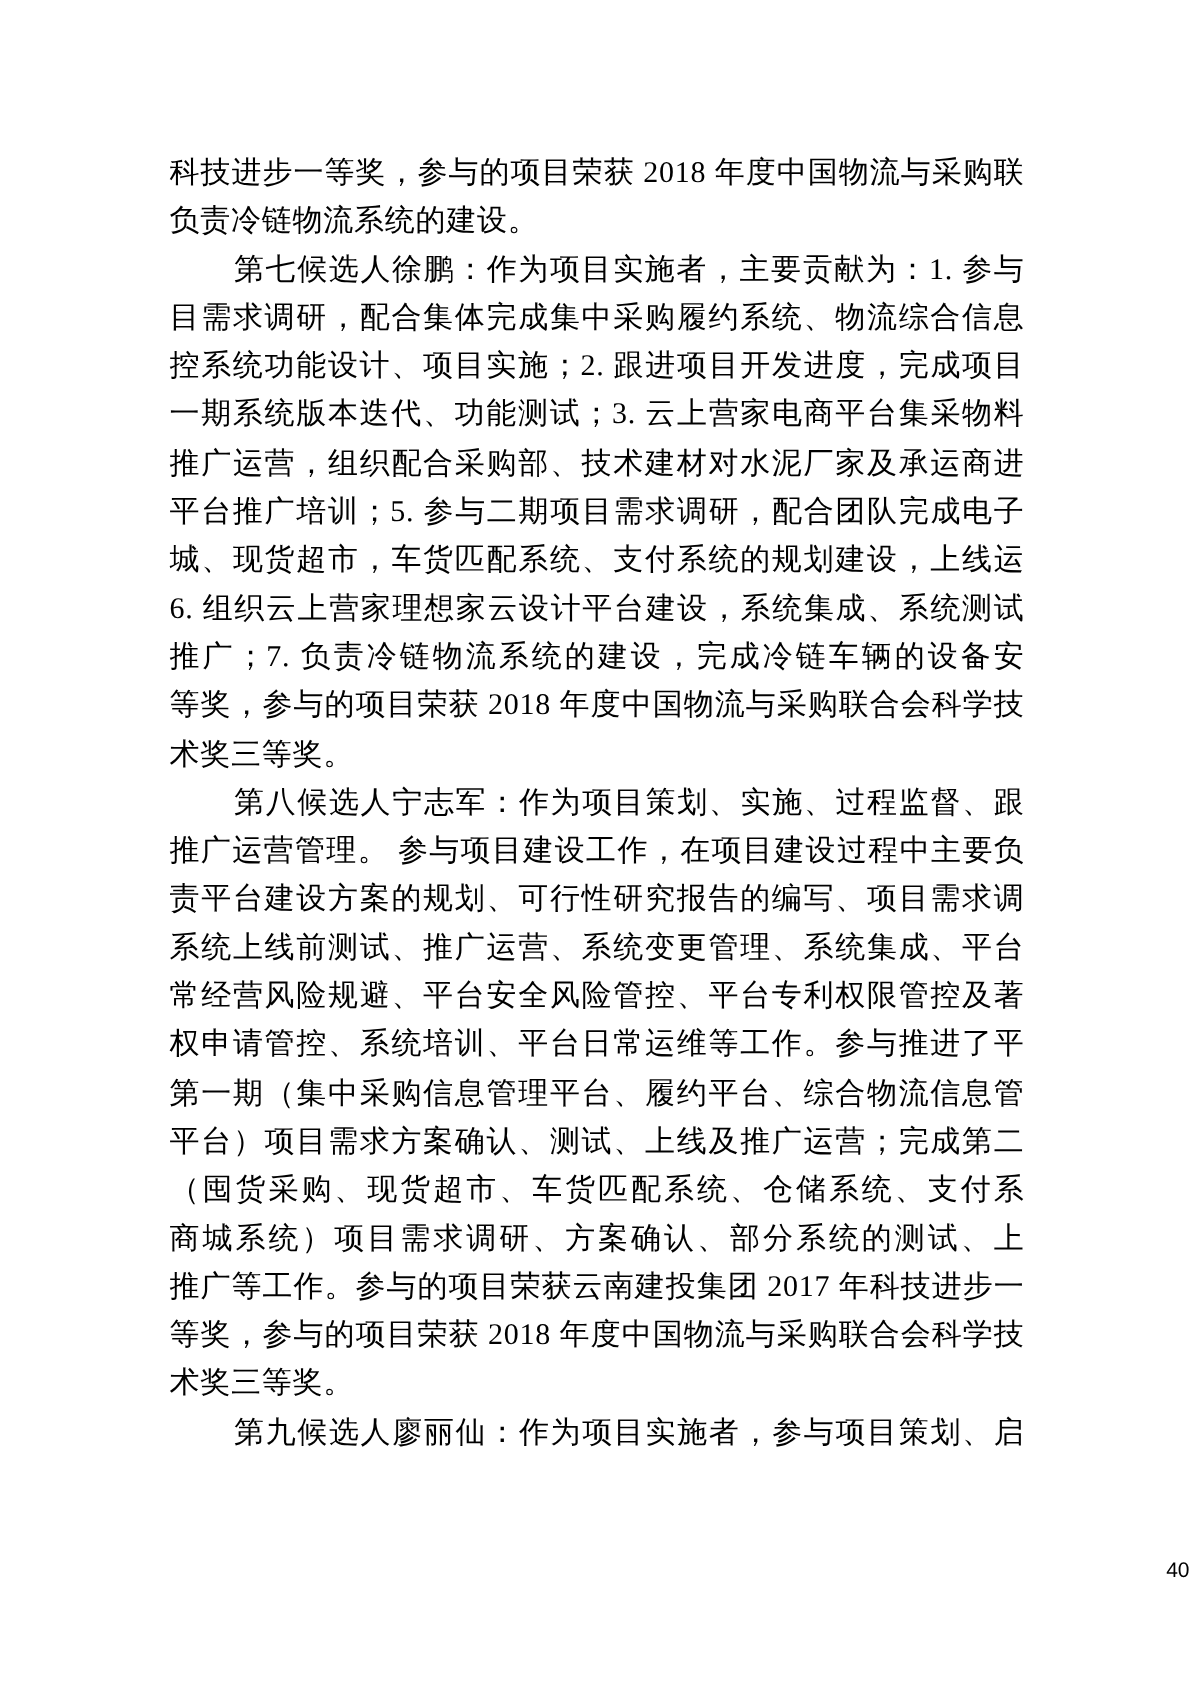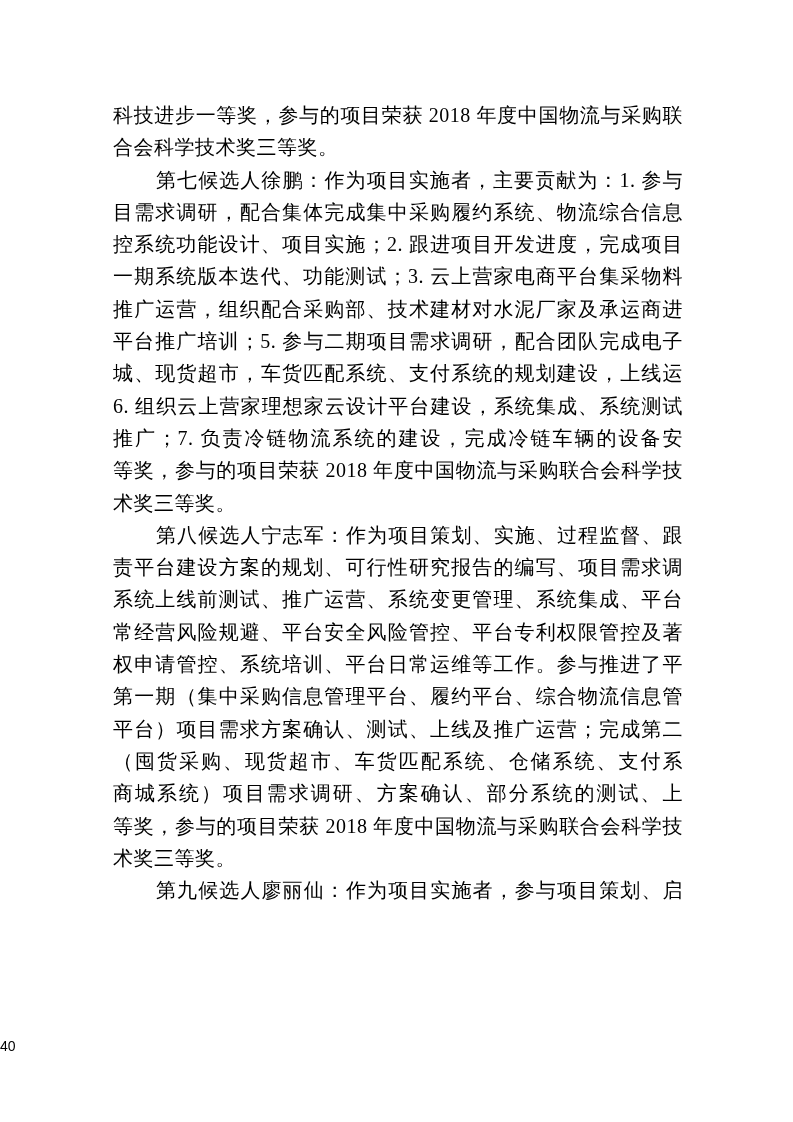--- a/index.html
+++ b/index.html
@@ -34,51 +34,53 @@
     text-indent: 43px;
   }
   .line.para-end {
     text-align-last: left;
   }
   .page-number {
     position: absolute;
     top: 1037px;
     left: 0;
     width: 100%;
-    text-align: left;
+    text-align: right;
     font-size: 14px;
     line-height: 18px;
     font-family: "Liberation Sans", "DejaVu Sans", sans-serif;
     color: #000000;
   }
 </style>
 </head>
 <body>
 
 <div class="doc-body">
     <div class="line">科技进步一等奖，参与的项目荣获 2018 年度中国物流与采购联</div>
-    <div class="line para-end">合会科学技术奖三等奖。</div>
+    <div class="line para-end">负责冷链物流系统的建设。</div>
     <div class="line indent">第七候选人徐鹏：作为项目实施者，主要贡献为：1. 参与项</div>
     <div class="line">目需求调研，配合集体完成集中采购履约系统、物流综合信息管</div>
     <div class="line">控系统功能设计、项目实施；2. 跟进项目开发进度，完成项目第</div>
     <div class="line">一期系统版本迭代、功能测试；3. 云上营家电商平台集采物料库</div>
     <div class="line">推广运营，组织配合采购部、技术建材对水泥厂家及承运商进行</div>
     <div class="line">平台推广培训；5. 参与二期项目需求调研，配合团队完成电子商</div>
     <div class="line">城、现货超市，车货匹配系统、支付系统的规划建设，上线运营；</div>
     <div class="line">6. 组织云上营家理想家云设计平台建设，系统集成、系统测试及</div>
     <div class="line">推广；7. 负责冷链物流系统的建设，完成冷链车辆的设备安装、</div>
     <div class="line">等奖，参与的项目荣获 2018 年度中国物流与采购联合会科学技</div>
     <div class="line para-end">术奖三等奖。</div>
     <div class="line indent">第八候选人宁志军：作为项目策划、实施、过程监督、跟踪、</div>
+    <div class="line">推广运营管理。 参与项目建设工作，在项目建设过程中主要负</div>
     <div class="line">责平台建设方案的规划、可行性研究报告的编写、项目需求调研、</div>
     <div class="line">系统上线前测试、推广运营、系统变更管理、系统集成、平台日</div>
     <div class="line">常经营风险规避、平台安全风险管控、平台专利权限管控及著作</div>
     <div class="line">权申请管控、系统培训、平台日常运维等工作。参与推进了平台</div>
     <div class="line">第一期（集中采购信息管理平台、履约平台、综合物流信息管控</div>
     <div class="line">平台）项目需求方案确认、测试、上线及推广运营；完成第二期</div>
     <div class="line">（囤货采购、现货超市、车货匹配系统、仓储系统、支付系统、</div>
     <div class="line">商城系统）项目需求调研、方案确认、部分系统的测试、上线、</div>
+    <div class="line">推广等工作。参与的项目荣获云南建投集团 2017 年科技进步一</div>
     <div class="line">等奖，参与的项目荣获 2018 年度中国物流与采购联合会科学技</div>
     <div class="line para-end">术奖三等奖。</div>
     <div class="line indent">第九候选人廖丽仙：作为项目实施者，参与项目策划、启动，</div>
   </div>
 
 <div class="page-number">40</div>
 
 </body></html>

